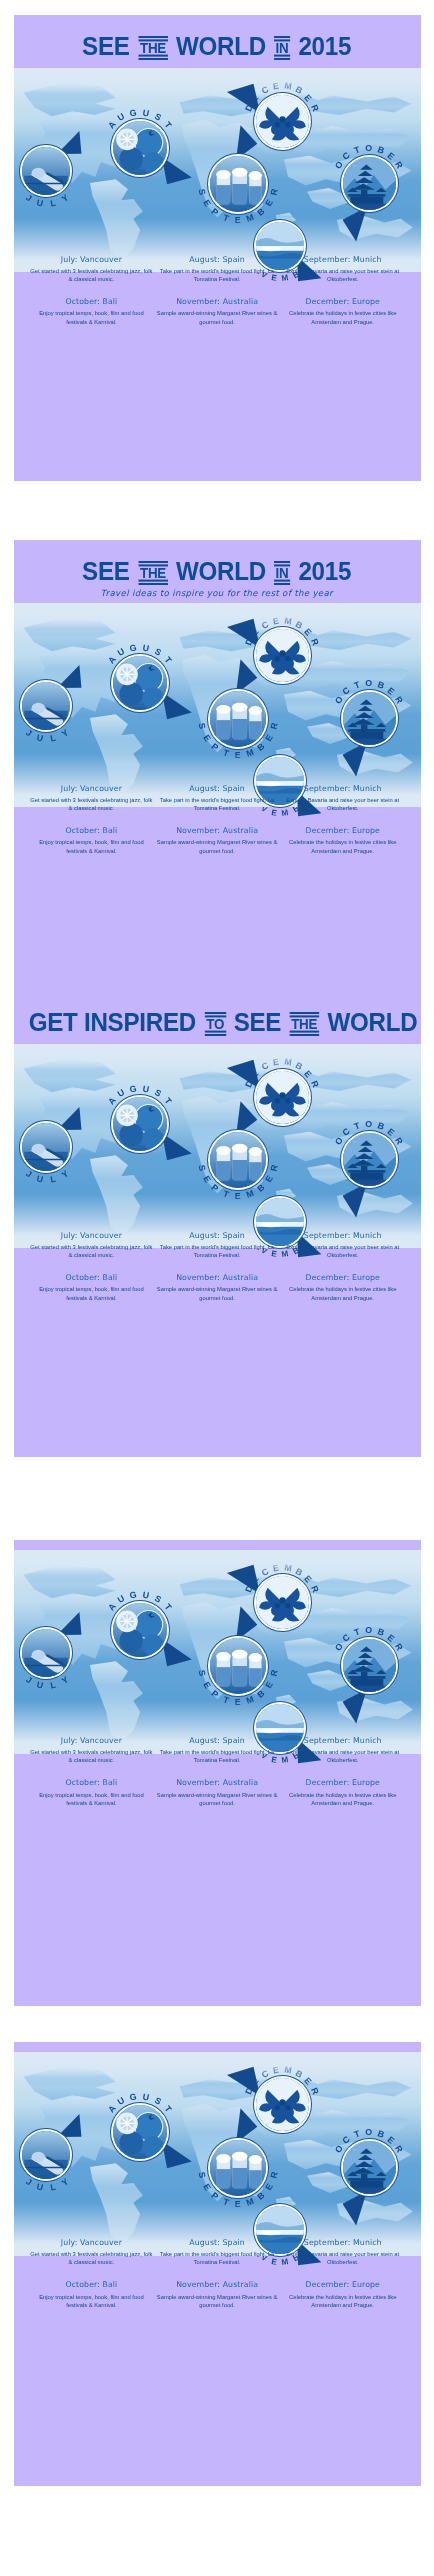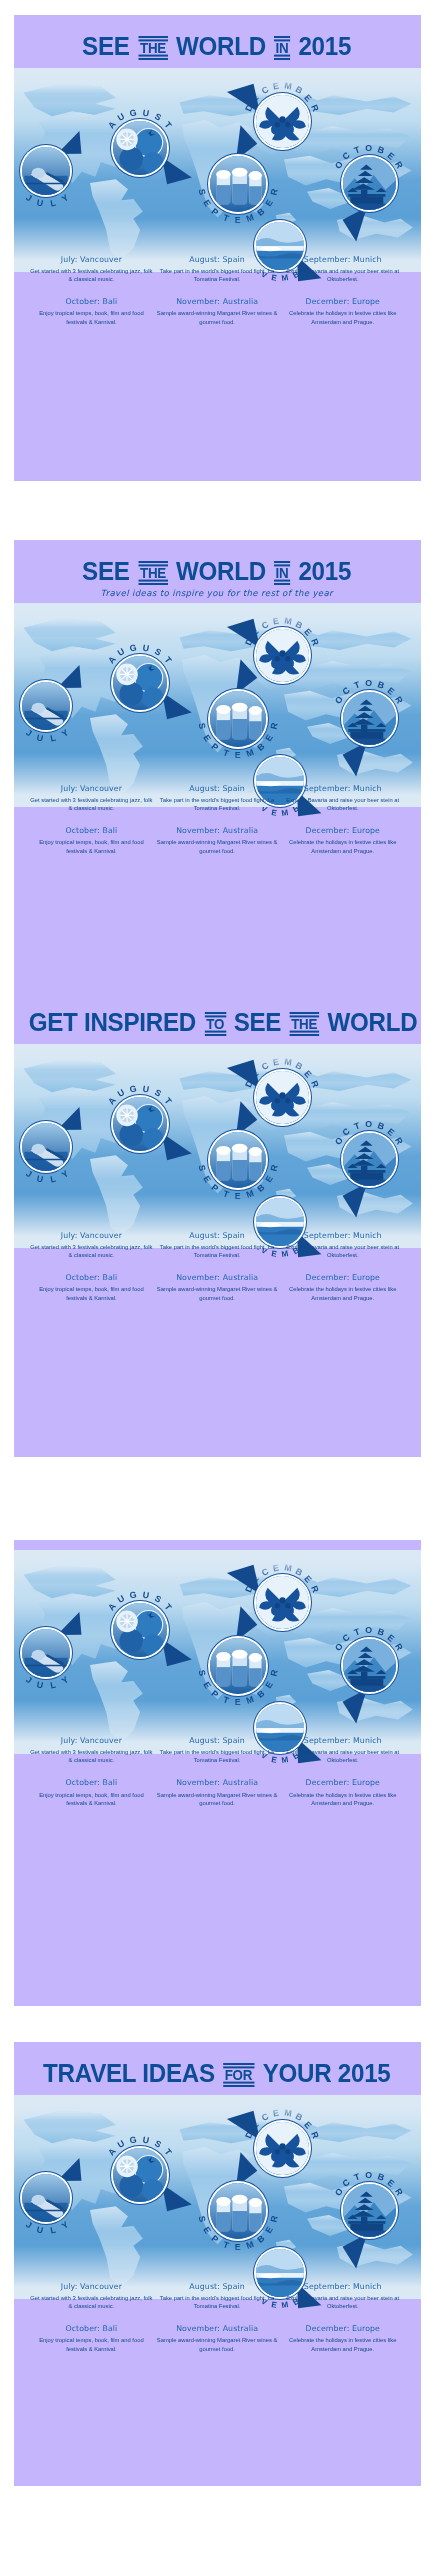--- a/index.html
+++ b/index.html
@@ -1552,23 +1552,20 @@
       <h3>November: Australia</h3>
       <p>Sample award-winning Margaret River wines &amp; gourmet food.</p>
     </div>
     <div class="cap">
       <h3>December: Europe</h3>
       <p>Celebrate the holidays in festive cities like Amsterdam and Prague.</p>
     </div>
       </div>
     </section>
     <section class="panel" style="top:2042px; height:444px;">
-      <div class="title-wrap">
-        <h1 class="title"><span class="w">TRAVEL IDEAS</span> <span class="sm">FOR</span> <span class="w">YOUR 2015</span></h1>
-      </div>
 
       <div class="mapzone" style="height:204px; margin-top:9.5px;">
 
   <svg class="worldmap" viewBox="0 0 600 330" height="204" preserveAspectRatio="none">
     <defs>
       <linearGradient id="seaG" x1="0" y1="0" x2="0" y2="1">
         <stop offset="0%" stop-color="#dbe9f5"></stop>
         <stop offset="26%" stop-color="#bedcf0"></stop>
         <stop offset="55%" stop-color="#63a5d8"></stop>
         <stop offset="100%" stop-color="#4e98d2"></stop>

